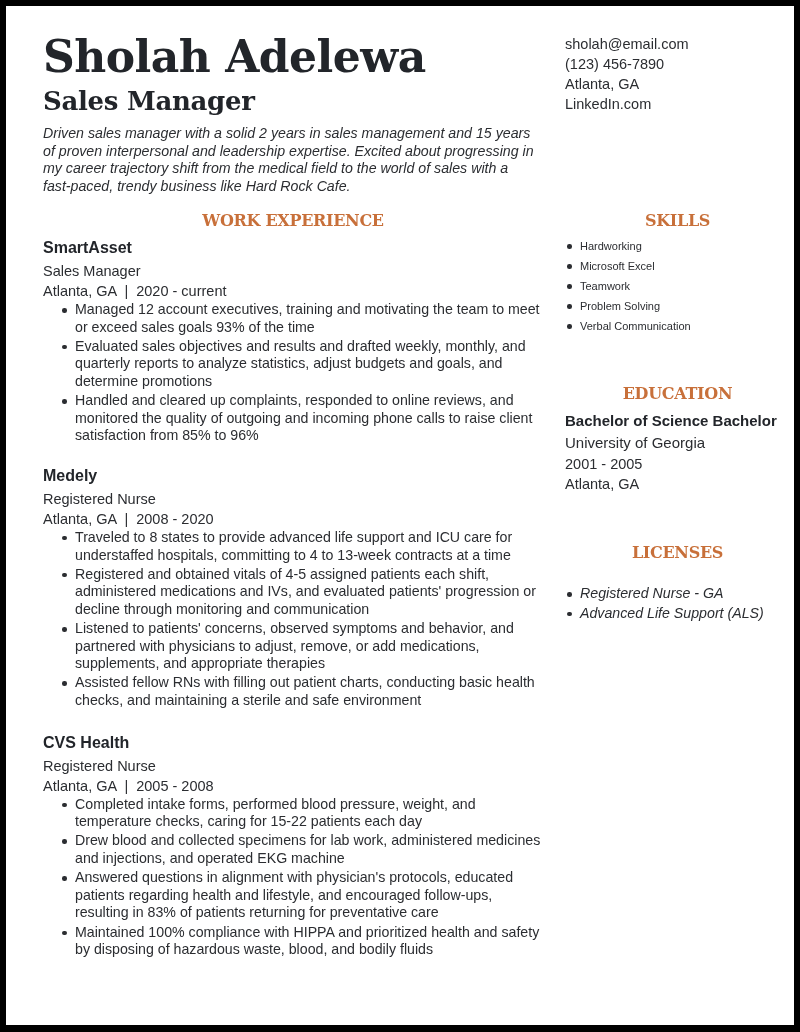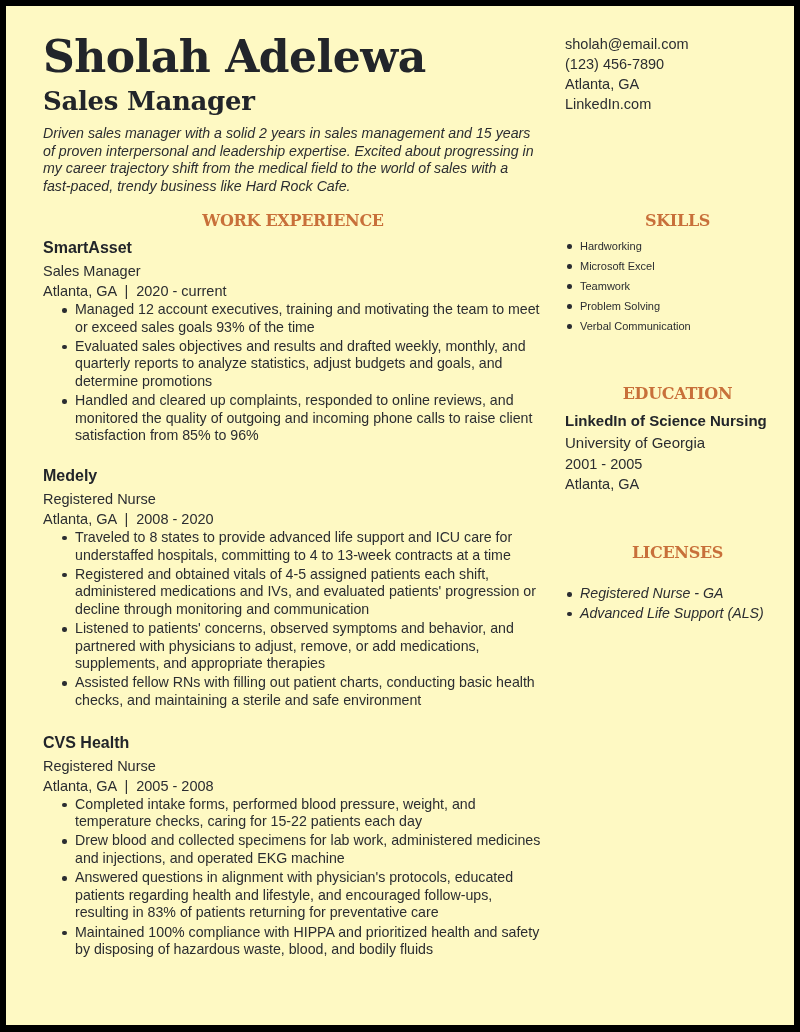--- a/index.html
+++ b/index.html
@@ -6,21 +6,21 @@
     body {
       width: 800px; height: 1032px;
       background: #000;
       position: relative;
       overflow: hidden;
     }
     .page {
       position: absolute;
       left: 6px; top: 6px;
       width: 788px; height: 1019px;
-      background: #fef9c3;
+      background: #ffffff;
       color: #2b2d31;
       font-family: "Liberation Sans", "DejaVu Sans", sans-serif;
     }
     .left {
       position: absolute;
       left: 37px; top: 0;
       width: 500px;
     }
     .right {
       position: absolute;
@@ -207,21 +207,21 @@
         <li>Hardworking</li>
         <li>Microsoft Excel</li>
         <li>Teamwork</li>
         <li>Problem Solving</li>
         <li>Verbal Communication</li>
       </ul>
     </section>
 
     <section class="education">
       <h3 class="section-heading">EDUCATION</h3>
-      <div class="degree">LinkedIn of Science Nursing</div>
+      <div class="degree">Bachelor of Science Bachelor</div>
       <div class="edu-line school">University of Georgia</div>
       <div class="edu-line">2001 - 2005</div>
       <div class="edu-line">Atlanta, GA</div>
     </section>
 
     <section class="licenses">
       <h3 class="section-heading">LICENSES</h3>
       <ul class="bullets">
         <li>Registered Nurse - GA</li>
         <li>Advanced Life Support (ALS)</li>

